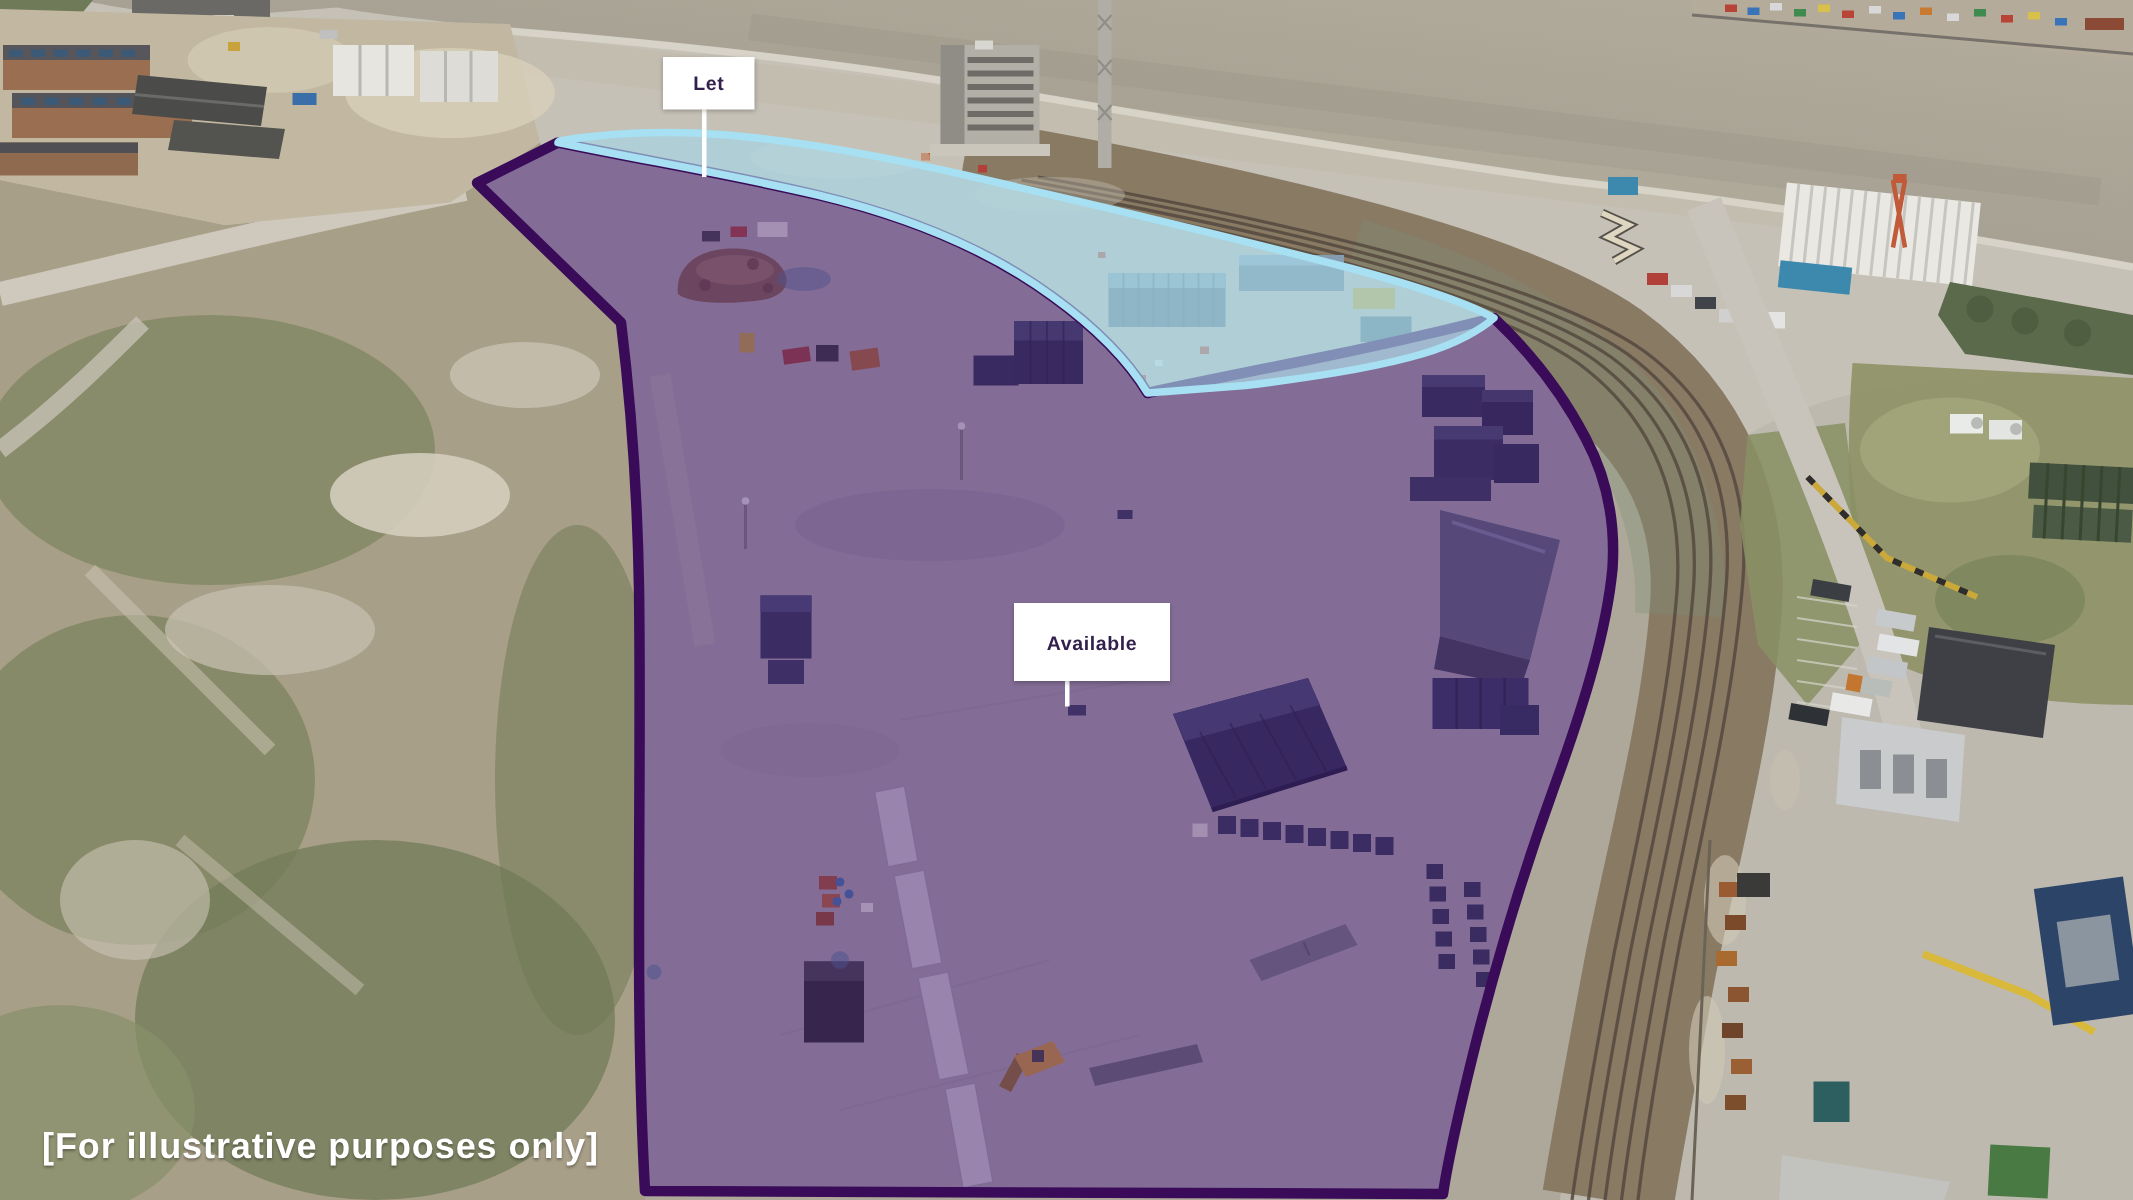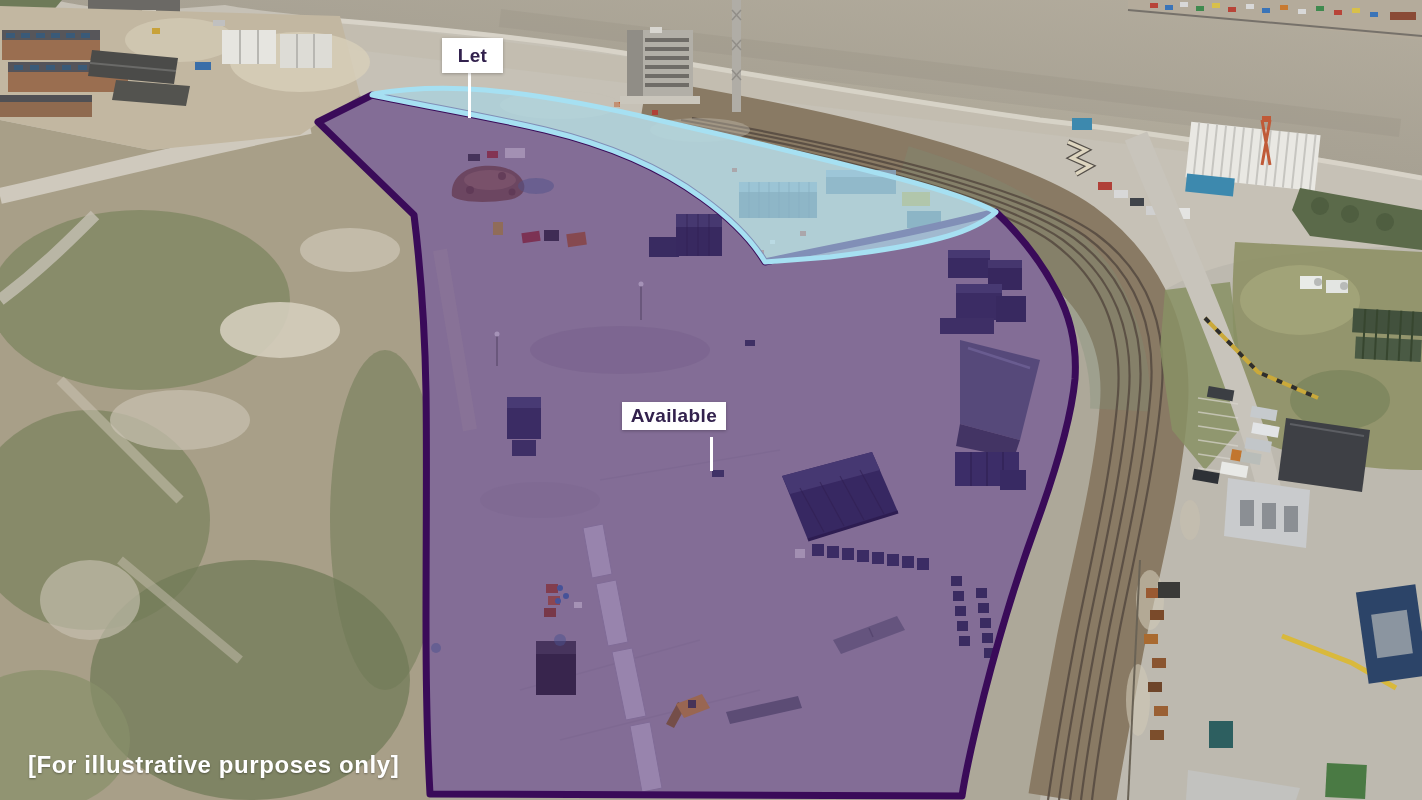--- a/index.html
+++ b/index.html
@@ -10,29 +10,29 @@
     font-family:"Liberation Sans",sans-serif;
     background:#aaa69c;
   }
   #scene svg{position:absolute;left:0;top:0;display:block;}
   .overlay-available{fill:var(--available-fill);stroke:var(--available-border);stroke-width:7;stroke-linejoin:round;}
   .overlay-let{fill:var(--let-fill);stroke:var(--let-border);stroke-width:5;stroke-linejoin:round;}
   .anno-label{
     position:absolute;
     background:var(--label-bg);
     color:var(--label-text);
-    font-size:19px;font-weight:bold;letter-spacing:.4px;
+    font-size:13px;font-weight:bold;letter-spacing:.4px;
     display:flex;align-items:center;justify-content:center;
     box-shadow:0 1px 3px rgba(0,0,0,.25);
     z-index:30;
   }
   .leader{position:absolute;width:3px;background:#ffffff;z-index:25;}
   #let-label{left:442px;top:38px;width:61px;height:35px;}
   #let-leader{left:468px;top:72px;height:46px;}
-  #available-label{left:622px;top:402px;width:104px;height:28px;}
+  #available-label{left:676px;top:402px;width:104px;height:52px;}
   #available-leader{left:710px;top:437px;height:34px;}
   #disclaimer{
     position:absolute;left:28px;top:751px;
     color:var(--caption-text);
     font-size:24px;font-weight:bold;letter-spacing:.6px;
     text-shadow:0 1px 2px rgba(0,0,0,.35);
     z-index:30;
   }
 </style>
 </head>

